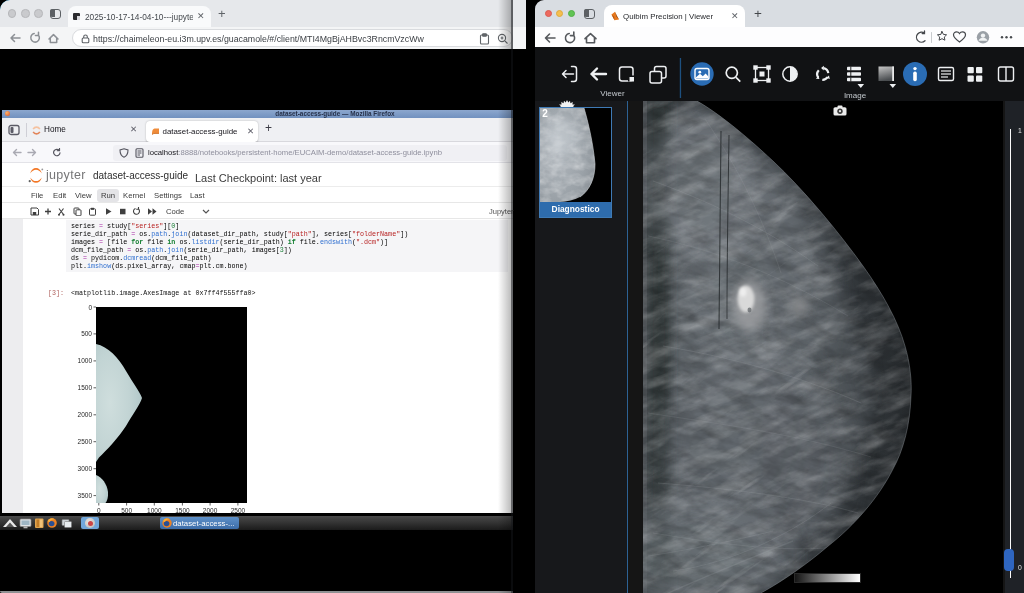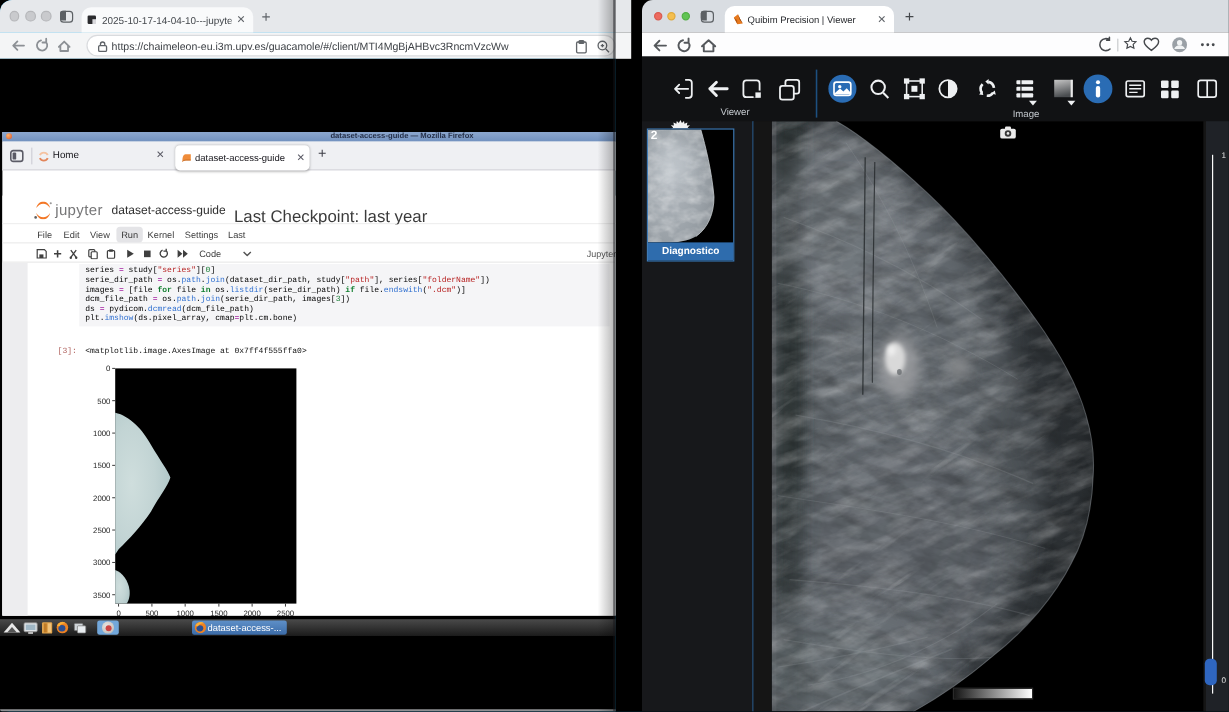--- a/index.html
+++ b/index.html
@@ -97,31 +97,50 @@
             <svg class="abs" style="left:5px;top:6.2px" width="9" height="9" viewBox="0 0 9 9">
               <path d="M1 7.5 C1 3 2 1.5 4.5 1.5 L8 1.5 L8 6.5 L4 6.5 C2.5 6.5 1.6 7 1 7.5 Z" fill="#ef8c3a"></path>
               <path d="M1 7.5 C1.8 6.8 2.6 6.4 4 6.4 L8 6.4" stroke="#c96a1e" stroke-width="0.8" fill="none"></path>
             </svg>
             <div class="abs" style="left:16.5px;top:6px;font-size:7.9px;color:#15141a">dataset-access-guide</div>
             <div class="abs" style="left:101px;top:5.5px;color:#5b5b66;font-size:8.5px">✕</div>
           </div>
           <div class="abs" style="left:263px;top:3.5px;color:#3b3b44;font-size:12px">+</div>
         </div>
 
+        <div class="abs" style="left:0;top:32px;width:511px;height:21px;background:#f8f8fb;border-bottom:1px solid #e3e3e8">
+          <svg class="abs" style="left:10px;top:6px" width="50" height="9" viewBox="0 0 50 9">
+            <g fill="none" stroke-linecap="round" stroke-linejoin="round">
+              <path d="M9 4.5 L1.5 4.5 M4.5 1.5 L1.5 4.5 L4.5 7.5" stroke="#a9a9b2" stroke-width="1.4"></path>
+              <path d="M16 4.5 L23.5 4.5 M20.5 1.5 L23.5 4.5 L20.5 7.5" stroke="#a9a9b2" stroke-width="1.4"></path>
+              <path d="M47.3 2.5 A3.2 3.2 0 1 0 48 4.8 M47.5 0.5 L47.5 2.7 L45.3 2.7" stroke="#55555f" stroke-width="1.2"></path>
+            </g>
+          </svg>
+          <div class="abs" style="left:111px;top:2.5px;width:394px;height:16px;background:#f0f0f4;border-radius:3px">
+            <svg class="abs" style="left:6px;top:3px" width="26" height="10" viewBox="0 0 26 10">
+              <g fill="none" stroke="#55555f" stroke-width="1.1">
+                <path d="M5 0.8 L9 2 C9 5.5 8 8 5 9.2 C2 8 1 5.5 1 2 Z"></path>
+                <rect x="17" y="0.8" width="7" height="8.4" rx="1"></rect>
+                  <path d="M18.5 3 h4 M18.5 5 h4 M18.5 7 h2.5"></path>
+              </g>
+            </svg>
+            <div class="abs" style="left:35px;top:3.5px;font-size:7.7px;color:#15141a;white-space:nowrap">localhost<span style="color:#8f8f9d">:8888/notebooks/persistent-home/EUCAIM-demo/dataset-access-guide.ipynb</span></div>
+          </div>
+        </div>
 
         <div class="abs" style="left:0;top:53px;width:511px;height:24px;background:#fff;border-bottom:1px solid #ececec">
           <svg class="abs" style="left:26px;top:5px" width="16" height="15" viewBox="0 0 16 15">
             <path d="M2.2 9.4 C3.9 11.8 5.9 13 8 13 C10.1 13 12.1 11.8 13.8 9.4 C12.9 12.8 10.7 14.8 8 14.8 C5.3 14.8 3.1 12.8 2.2 9.4 Z" fill="#f37726"></path>
             <path d="M2.2 5.4 C3.9 3 5.9 1.8 8 1.8 C10.1 1.8 12.1 3 13.8 5.4 C12.9 2 10.7 0 8 0 C5.3 0 3.1 2 2.2 5.4 Z" fill="#f37726"></path>
             <circle cx="14.3" cy="1.4" r="0.9" fill="#989798"></circle>
               <circle cx="1.7" cy="13.2" r="1.1" fill="#616262"></circle>
           </svg>
           <div class="abs" style="left:44px;top:5px;font-size:12.5px;color:#767677;letter-spacing:0.3px">jupyter</div>
           <div class="abs" style="left:91px;top:7px;font-size:10px;color:#2e2e2e">dataset-access-guide</div>
-          <div class="abs" style="left:193px;top:9px;font-size:14px;color:#3b3b3b">Last Checkpoint: last year</div>
+          <div class="abs" style="left:193px;top:9px;font-size:11px;color:#3b3b3b">Last Checkpoint: last year</div>
         </div>
 
         <div class="abs" style="left:0;top:77px;width:511px;height:16px;background:#fff;border-bottom:1px solid #e7e7e7;font-size:7.7px;color:#3a3a3a">
           <div class="abs" style="left:29px;top:3.5px">File</div>
           <div class="abs" style="left:51px;top:3.5px">Edit</div>
           <div class="abs" style="left:73px;top:3.5px">View</div>
           <div class="abs" style="left:95px;top:1.5px;background:#e4e4e7;border-radius:3px;padding:2px 4px">Run</div>
           <div class="abs" style="left:121px;top:3.5px">Kernel</div>
           <div class="abs" style="left:152px;top:3.5px">Settings</div>
           <div class="abs" style="left:188px;top:3.5px">Last</div>

